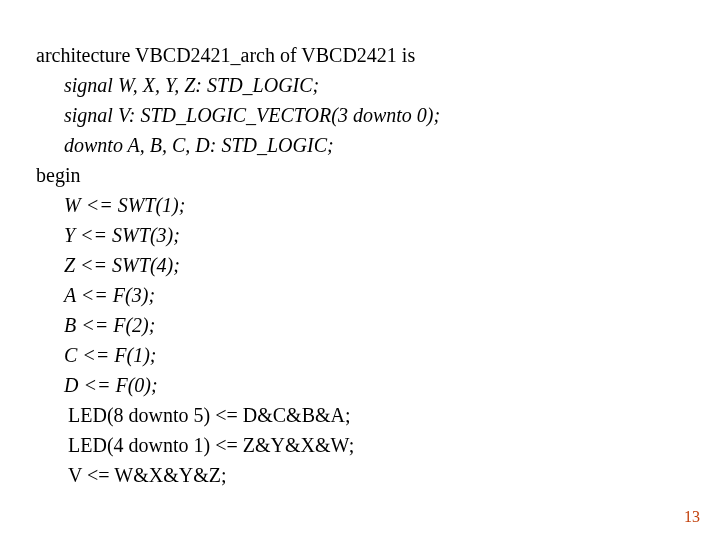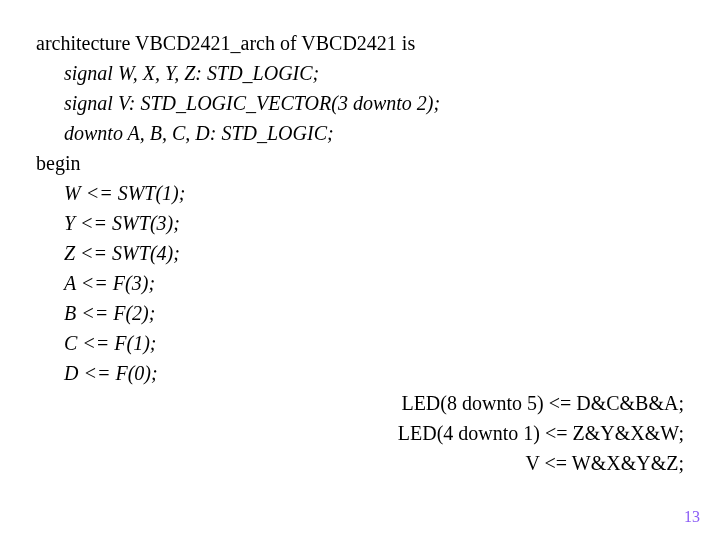--- a/index.html
+++ b/index.html
@@ -10,41 +10,42 @@
     background: #ffffff;
     font-family: "Times New Roman", Times, serif;
     font-size: 20px;
     color: #000000;
     position: relative;
   }
   .slide {
     box-sizing: border-box;
     padding: 28px 36px 0 36px;
     line-height: 1.5;
+    margin-top: 12px;
   }
   .line {
     white-space: pre;
   }
   .indent1 { padding-left: 28px; font-style: italic; }
-  .indent1b { padding-left: 32px; text-align: right; }
+  .indent1b { padding-left: 32px; }
   .page-number {
     position: absolute;
     right: 20px;
     bottom: 14px;
     font-size: 16px;
-    color: #8b5cf6;
+    color: #c2410c;
   }
 </style>
 </head>
 <body>
 
 <div class="slide">
   <div class="line">architecture VBCD2421_arch of VBCD2421 is</div>
   <div class="line indent1">signal W, X, Y, Z: STD_LOGIC;</div>
-  <div class="line indent1">signal V: STD_LOGIC_VECTOR(3 downto 2);</div>
+  <div class="line indent1">signal V: STD_LOGIC_VECTOR(3 downto 0);</div>
   <div class="line indent1">downto A, B, C, D: STD_LOGIC;</div>
   <div class="line">begin</div>
   <div class="line indent1">W &lt;= SWT(1);</div>
   <div class="line indent1">Y &lt;= SWT(3);</div>
   <div class="line indent1">Z &lt;= SWT(4);</div>
   <div class="line indent1">A &lt;= F(3);</div>
   <div class="line indent1">B &lt;= F(2);</div>
   <div class="line indent1">C &lt;= F(1);</div>
   <div class="line indent1">D &lt;= F(0);</div>
   <div class="line indent1b">LED(8 downto 5) &lt;= D&amp;C&amp;B&amp;A;</div>

